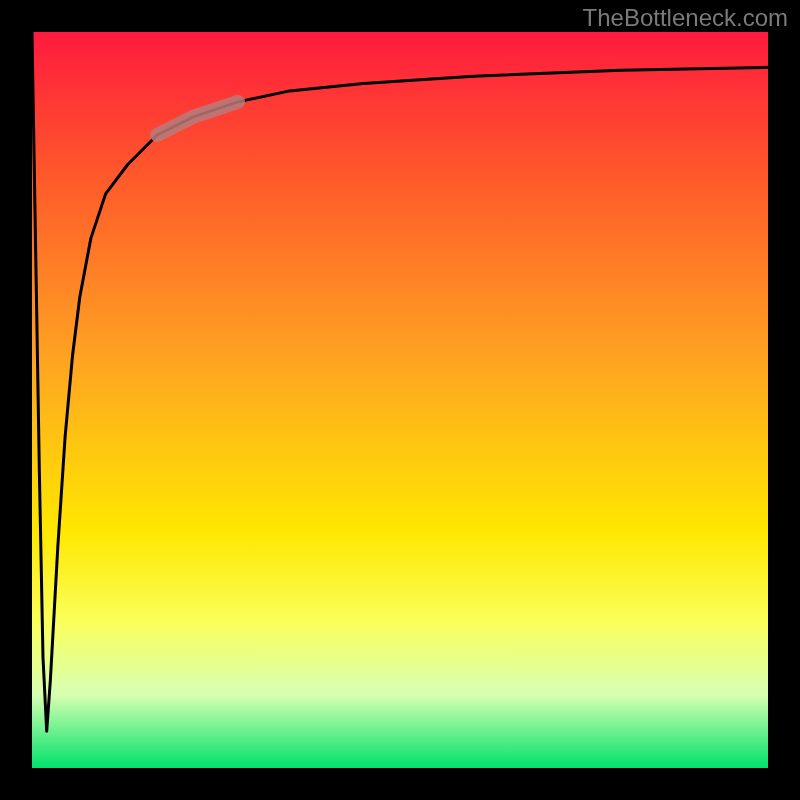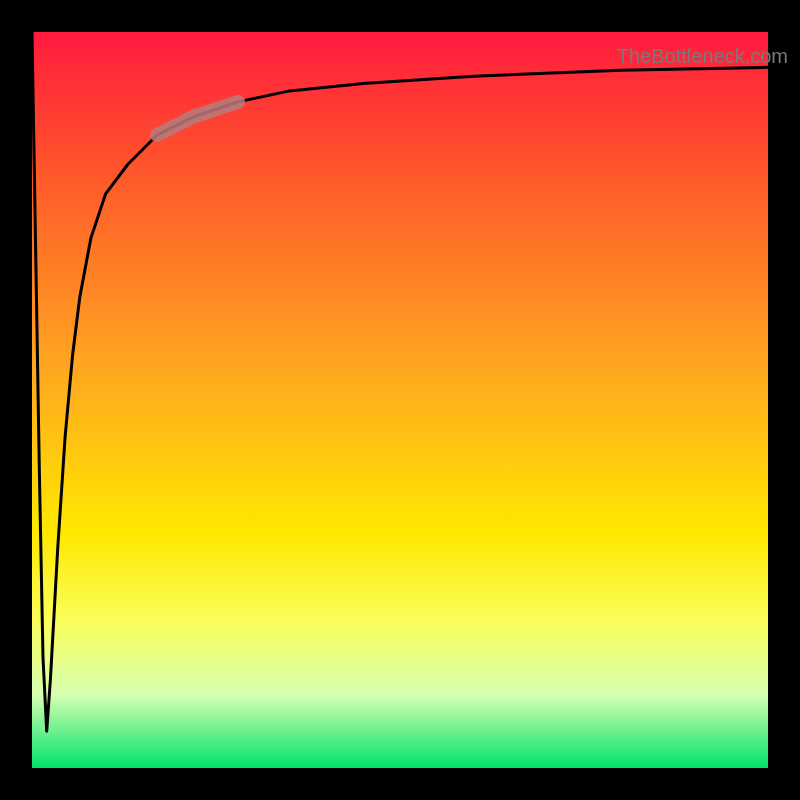--- a/index.html
+++ b/index.html
@@ -14,23 +14,22 @@
   .chart-wrap {
     position: relative;
     width: 800px;
     height: 800px;
   }
   .attribution {
     position: absolute;
     top: 4px;
     right: 12px;
     color: #7a7a7a;
-    font-size: 20px;
+    font-size: 24px;
     z-index: 5;
-    margin-top: 41px;
   }
   svg.chart {
     position: absolute;
     inset: 0;
     width: 800px;
     height: 800px;
   }
 </style>
 </head>
 <body>

